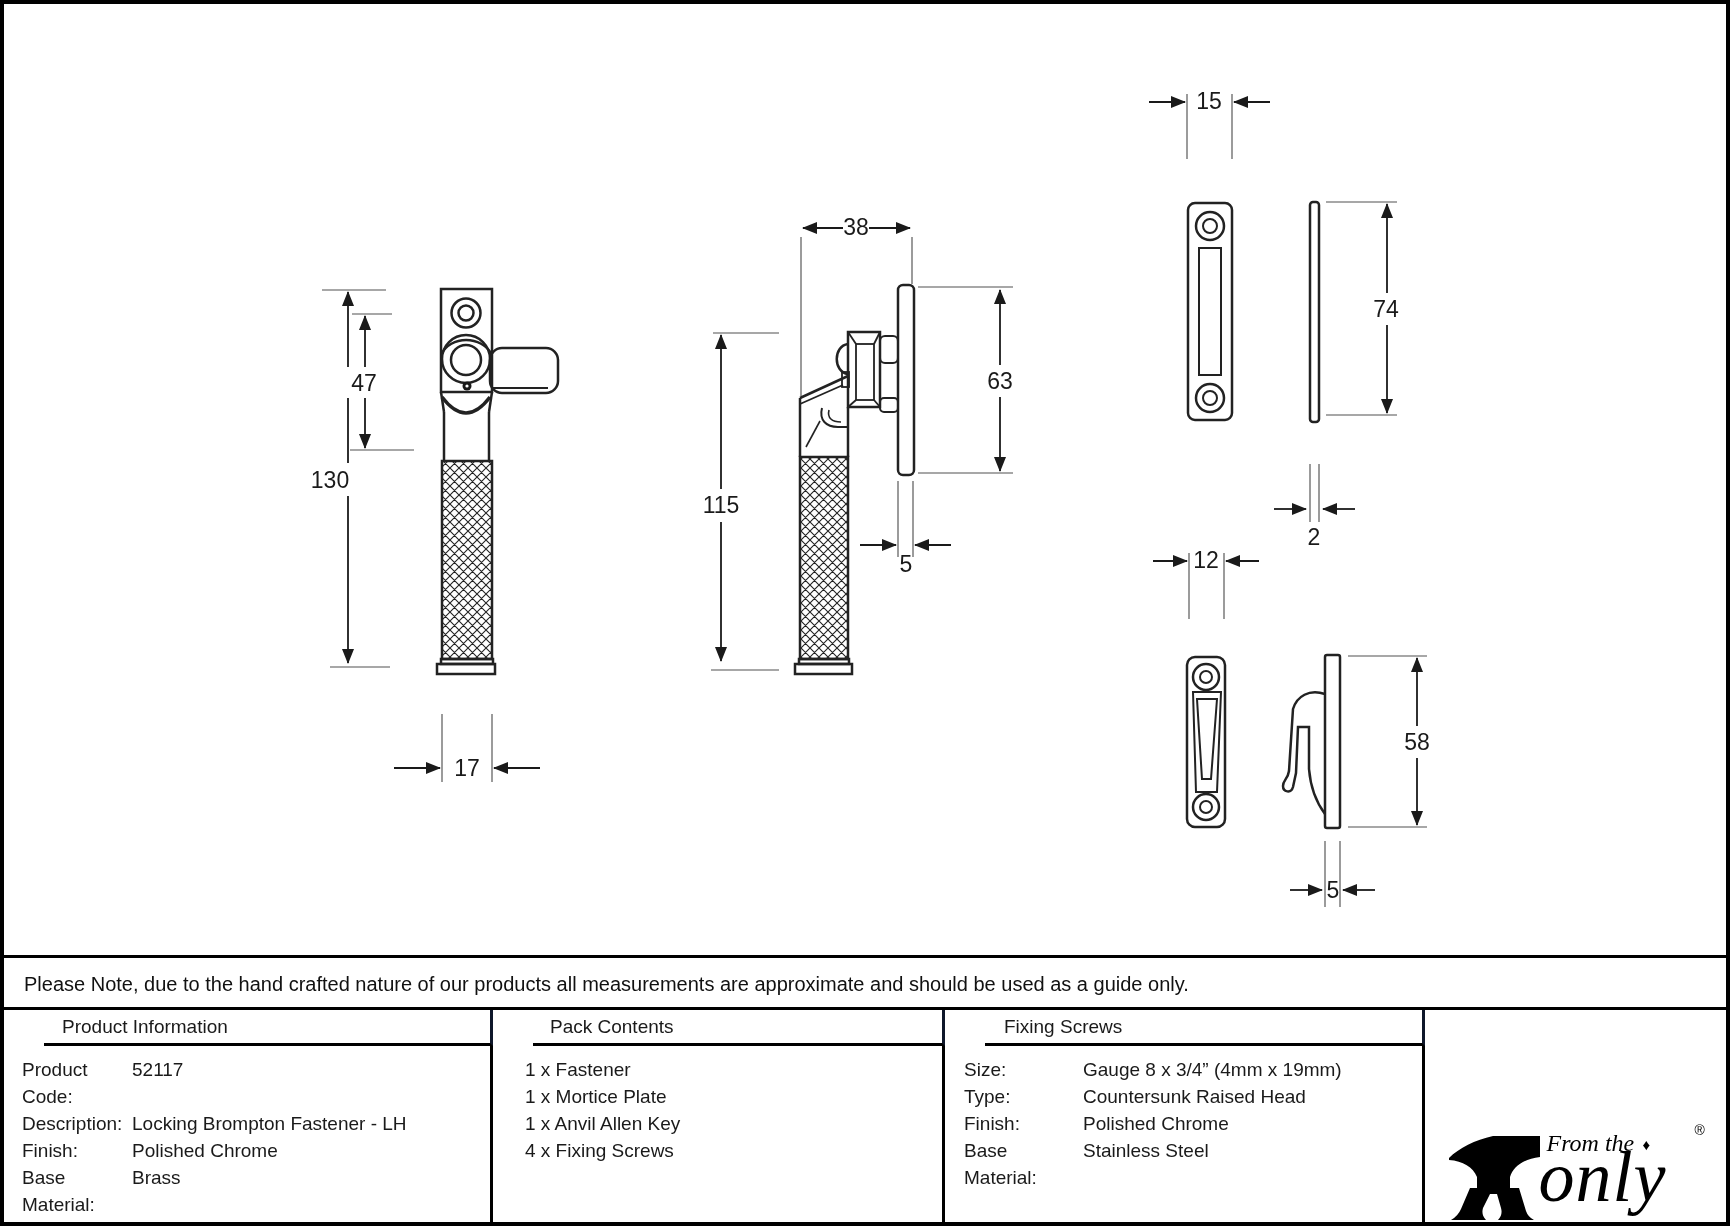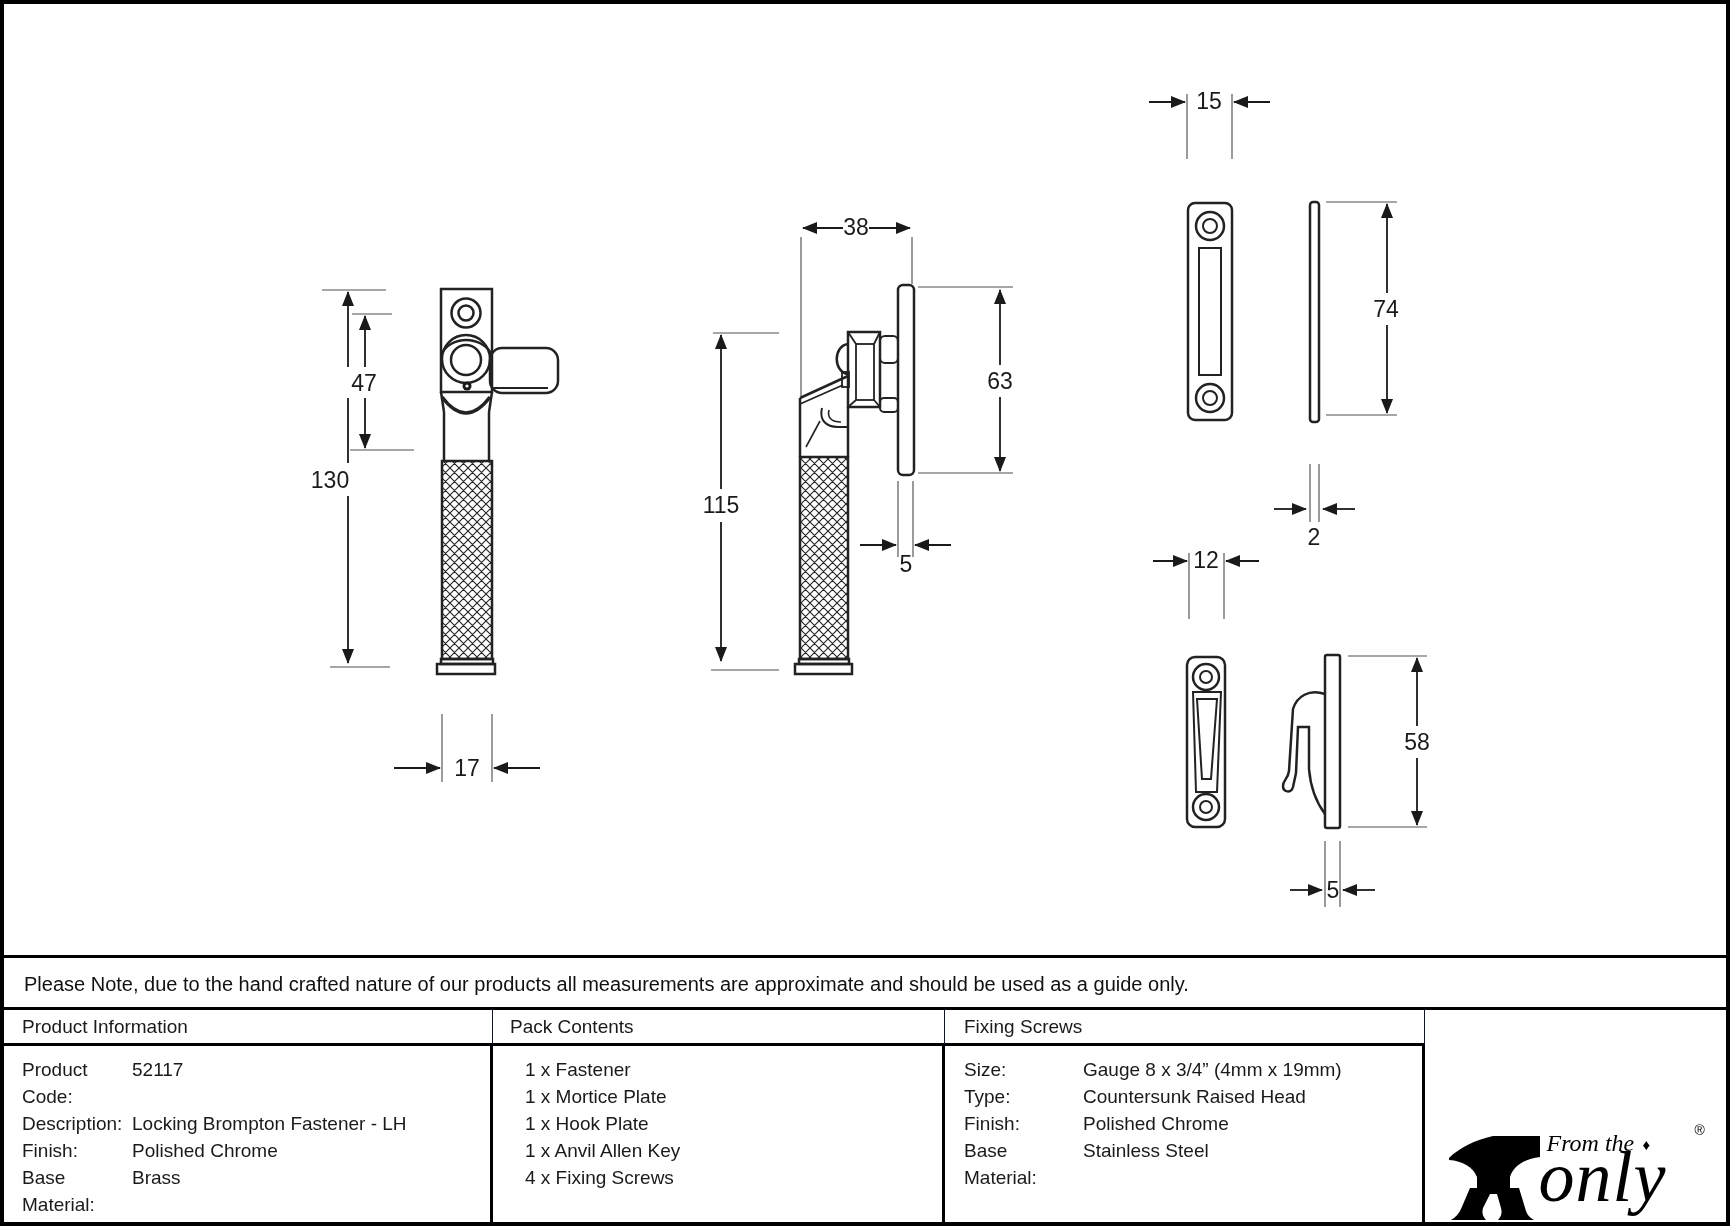--- a/index.html
+++ b/index.html
@@ -20,22 +20,22 @@
   }
   .info-table {
     position:absolute; left:4px; right:4px; top:1007px; bottom:4px;
     border-top:3px solid #000;
     display:grid;
     grid-template-columns: 489px 452px 480px auto;
     grid-template-rows: 36px auto;
     font-size:19px;
   }
   .th {
-    border-right:1px solid #0f172a; border-bottom:3px solid #000;
-    display:flex; align-items:center; padding-left:18px;
+    border-right:3px solid #0f172a; border-bottom:3px solid #000;
+    display:flex; align-items:center; padding-left:18px;margin-left:40px;
   }
   .cell { border-right:3px solid #000; padding:10px 0 0 0; }
   .kv-row { display:flex; line-height:27px; }
   .kv-row .k { width:128px; padding-left:18px; flex:none; }
   .fix .kv-row .k { width:138px; padding-left:19px; }
   .pack-list { list-style:none; line-height:27px; padding-left:32px; }
   .th.pack-h { padding-left:17px;text-align:center; }
   .th.fix-h { padding-left:19px; }
 
   .logo-cell {
@@ -297,21 +297,20 @@
       <div class="kv-row">
         <span class="k">Base Material:</span>
         <span class="v">Brass</span>
       </div>
     </div>
 
     <div class="cell">
       <ul class="pack-list">
         <li>1 x Fastener</li>
         <li>1 x Mortice Plate</li>
-        <li>1 x Hook Plate</li>
         <li>1 x Anvil Allen Key</li>
         <li>4 x Fixing Screws</li>
       </ul>
     </div>
 
     <div class="cell fix">
       <div class="kv-row">
         <span class="k">Size:</span>
         <span class="v">Gauge 8 x 3/4” (4mm x 19mm)</span>
       </div>

